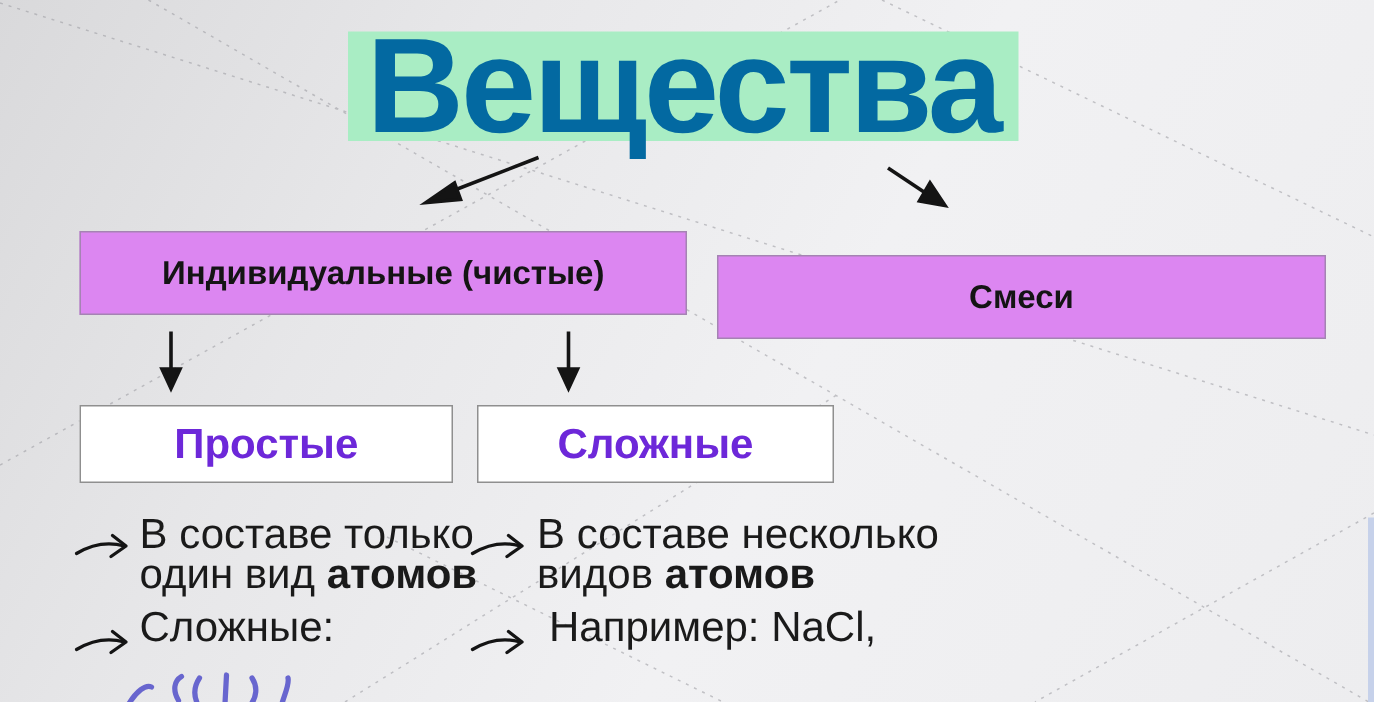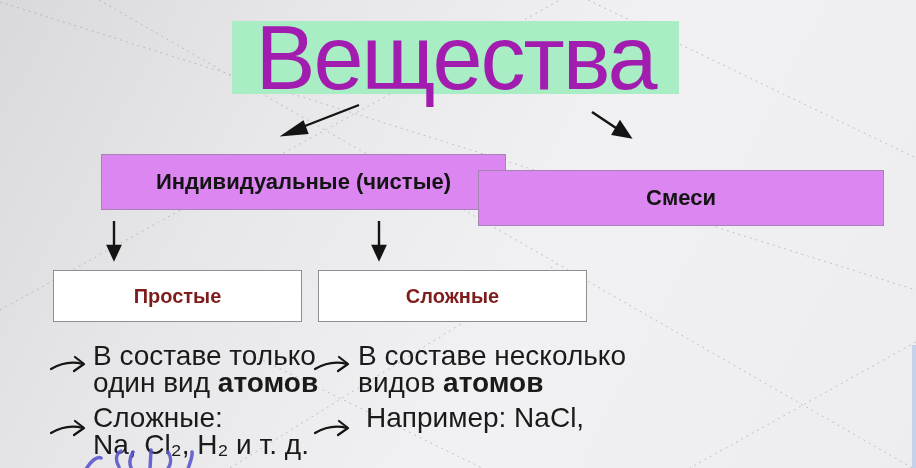--- a/index.html
+++ b/index.html
@@ -21,45 +21,45 @@
   .connectors{z-index:4;}
   .annotations{z-index:6;}
 
   .title-highlight{
     position:absolute;left:232px;top:21px;width:447px;height:73px;
     background:#a9edc4;
     display:flex;align-items:center;justify-content:center;
     z-index:3;
   }
   .title-highlight .title-text{
-    font-size:90px;font-weight:normal;color:#a21caf;
+    font-size:90px;font-weight:bold;color:#0369a1;
     letter-spacing:-2px;line-height:70px;white-space:nowrap;
   }
 
   .cat-box{
     position:absolute;height:56px;
     background:#dc86f1;border:1.5px solid #a583b3;
     box-sizing:border-box;
     display:flex;align-items:center;justify-content:center;
     z-index:3;
   }
   .cat-box .box-label{font-size:22px;font-weight:bold;color:#141414;white-space:nowrap;}
-  .cat-box.pure{left:53px;top:154px;width:405px;margin-left:48px;}
+  .cat-box.pure{left:53px;top:154px;width:405px;}
   .cat-box.mixtures{left:478px;top:170px;width:406px;}
 
   .sub-box{
     position:absolute;height:52px;top:270px;
     background:#ffffff;border:1.5px solid #8f8f8f;
     box-sizing:border-box;
     display:flex;align-items:center;justify-content:center;
     z-index:3;
   }
-  .sub-box .box-label{font-size:20px;font-weight:bold;color:#7f1d1d;white-space:nowrap;}
+  .sub-box .box-label{font-size:28px;font-weight:bold;color:#6d28d9;white-space:nowrap;}
   .sub-box.simple{left:53px;width:249px;}
-  .sub-box.complex{left:318px;width:269px;}
+  .sub-box.complex{left:318px;width:238px;}
 
   .note{
     position:absolute;z-index:3;
     font-size:28px;line-height:27px;color:#1a1a1a;white-space:nowrap;
   }
   .note .b{font-weight:bold;}
   .note.simple-desc{left:93px;top:342px;}
   .note.simple-example{left:93px;top:404px;}
   .note.complex-desc{left:358px;top:342px;}
   .note.complex-example{left:366px;top:404px;}
@@ -139,21 +139,20 @@
   <div class="sub-box complex">
     <span class="box-label">Сложные</span>
   </div>
 
   <div class="note simple-desc">
     <div><span>В составе только</span></div>
     <div><span>один вид </span><span class="b">атомов</span></div>
   </div>
   <div class="note simple-example">
     <div><span>Сложные:</span></div>
-    <div><span>Na, Cl₂, H₂ и т. д.</span></div>
   </div>
 
   <div class="note complex-desc">
     <div><span>В составе несколько</span></div>
     <div><span>видов </span><span class="b">атомов</span></div>
   </div>
   <div class="note complex-example">
     <div><span>Например: NaCl,</span></div>
   </div>
 

